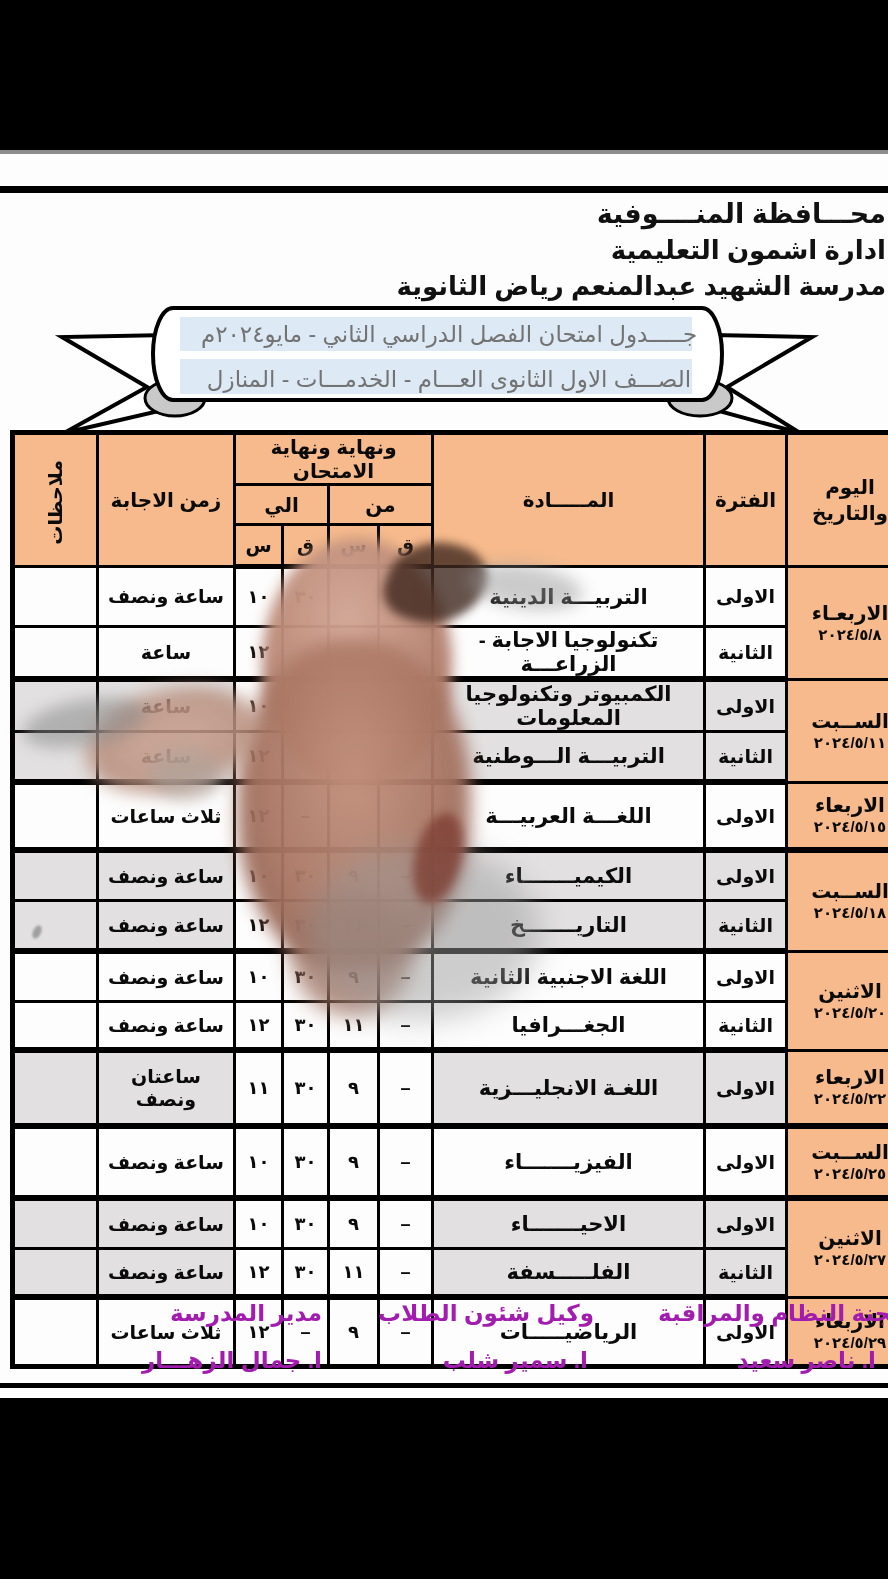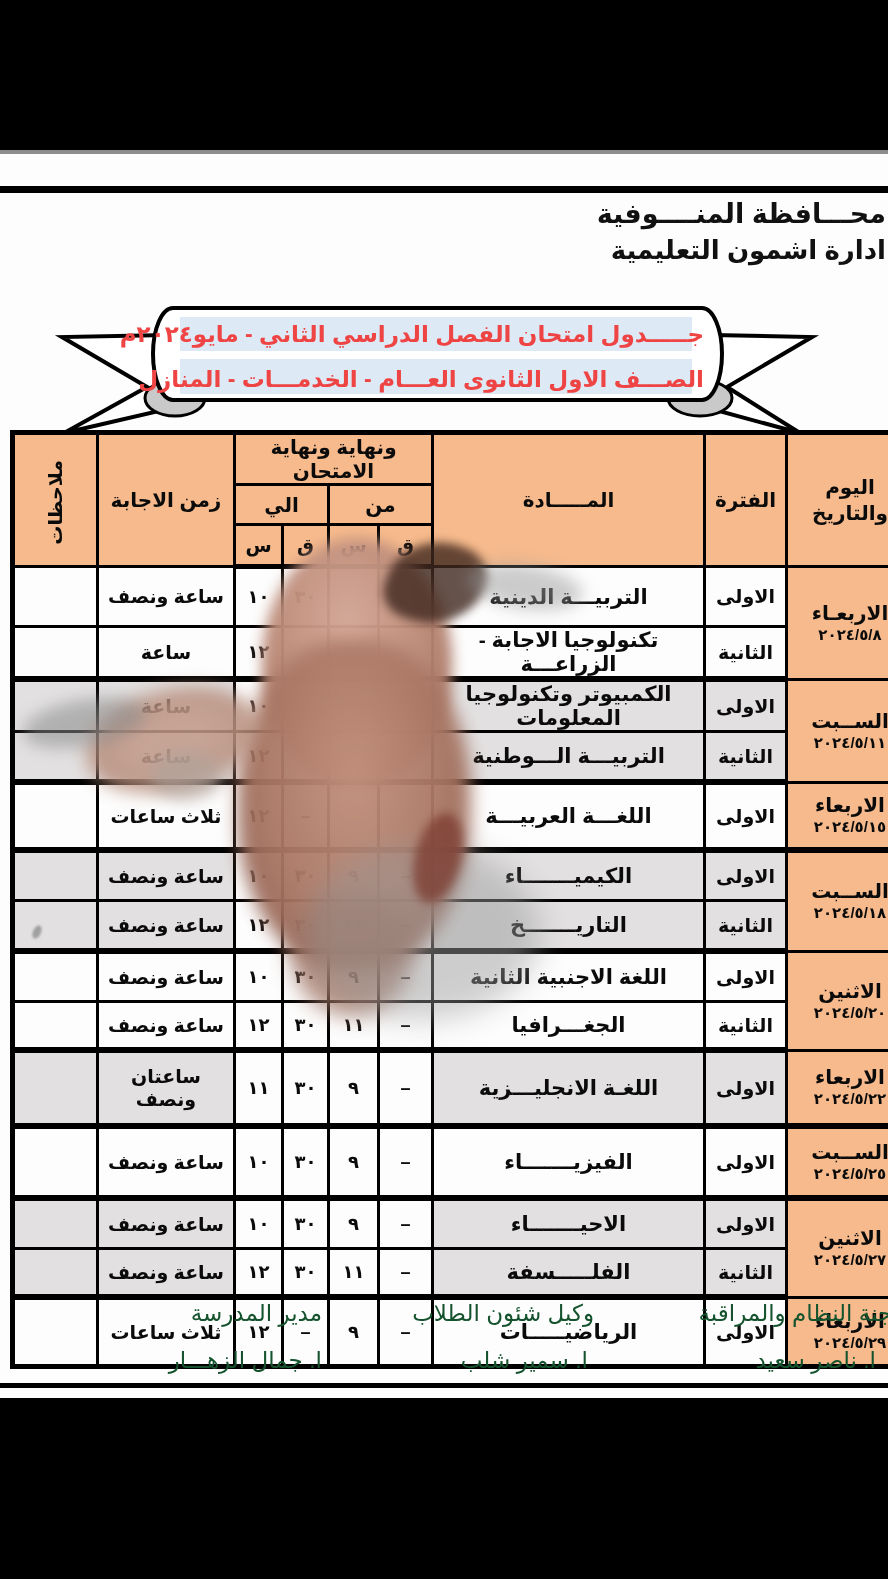--- a/index.html
+++ b/index.html
@@ -10,22 +10,22 @@
   .grayline{position:absolute;left:0;width:888px;background:#8d8d8d;}
 
   
   .hdr-line{position:absolute;right:2px;text-align:right;font-weight:bold;color:#111;
             direction:rtl;white-space:nowrap;letter-spacing:0;}
   #hdr1{top:198px;font-size:27px;}
   #hdr2{top:235px;font-size:26px;}
   #hdr3{top:271px;font-size:26px;}
 
   
-  .banner-text{position:absolute;direction:rtl;text-align:center;font-weight:bold;color:#ef4444;
-               width:540px;left:164px;white-space:nowrap;}
+  .banner-text{position:absolute;direction:rtl;text-align:center;font-weight:normal;color:#737373;
+               width:540px;left:179px;white-space:nowrap;}
   #ban1{top:321px;font-size:23px;}
   #ban2{top:366px;font-size:23px;}
 
   
   table.sched{position:absolute;left:10px;top:430px;width:902px;border-collapse:collapse;
               direction:rtl;table-layout:fixed;}
   table.sched th,table.sched td{border:3px solid #000;text-align:center;vertical-align:middle;
               padding:0;color:#0b0b0b;font-weight:bold;overflow:hidden;}
   table.sched{border:5px solid #000;}
   .peach{background:#f6ba8c;}
@@ -40,39 +40,40 @@
   .vertical{transform:rotate(-90deg);white-space:nowrap;font-size:19px;}
   tr.grp td{border-bottom-width:6px;}
   tr.h3 th{border-bottom-width:5px;font-size:19px;}
   .hd-day{line-height:1.3;font-size:20px;}
 
   
   .r56 td{height:56px}.r46 td{height:46px}.r44 td{height:44px}
   .r62 td{height:62px}.r70 td{height:70px}.r66 td{height:66px}.r64 td{height:64px}
 
   
-  .sig{position:absolute;direction:rtl;font-weight:normal;color:#14532d;white-space:nowrap;
+  .sig{position:absolute;direction:rtl;font-weight:bold;color:#a21caf;white-space:nowrap;
        text-align:right;font-size:23px;}
 
   
   .blob{position:absolute;pointer-events:none;}
 </style>
 </head>
 <body>
 
 <div class="page">
 
   <div class="bar" style="top:0;height:150px;"></div>
   <div class="grayline" style="top:150px;height:4px;"></div>
   <div class="bar" style="top:186px;height:7px;"></div>
   <div class="bar" style="top:1383px;height:5px;"></div>
   <div class="bar" style="top:1398px;height:181px;"></div>
 
   <div class="hdr-line" id="hdr2">ادارة اشمون التعليمية</div>
   <div class="hdr-line" id="hdr1">محـــافظة المنــــوفية</div>
+  <div class="hdr-line" id="hdr3">مدرسة الشهيد عبدالمنعم رياض الثانوية</div>
 
   <svg class="abs" style="left:40px;top:300px;" width="848" height="150" viewBox="0 0 848 150">
 
     <polygon points="128,35 22,37 107,87 24,133 132,108" fill="#fff" stroke="#000" stroke-width="4"></polygon>
 
     <polygon points="672,35 772,37 687,87 760,133 668,108" fill="#fff" stroke="#000" stroke-width="4"></polygon>
 
     <ellipse cx="135" cy="98" rx="30" ry="18" fill="#c9c9c9" stroke="#000" stroke-width="3"></ellipse>
     <ellipse cx="660" cy="98" rx="32" ry="18" fill="#c9c9c9" stroke="#000" stroke-width="3"></ellipse>
 

